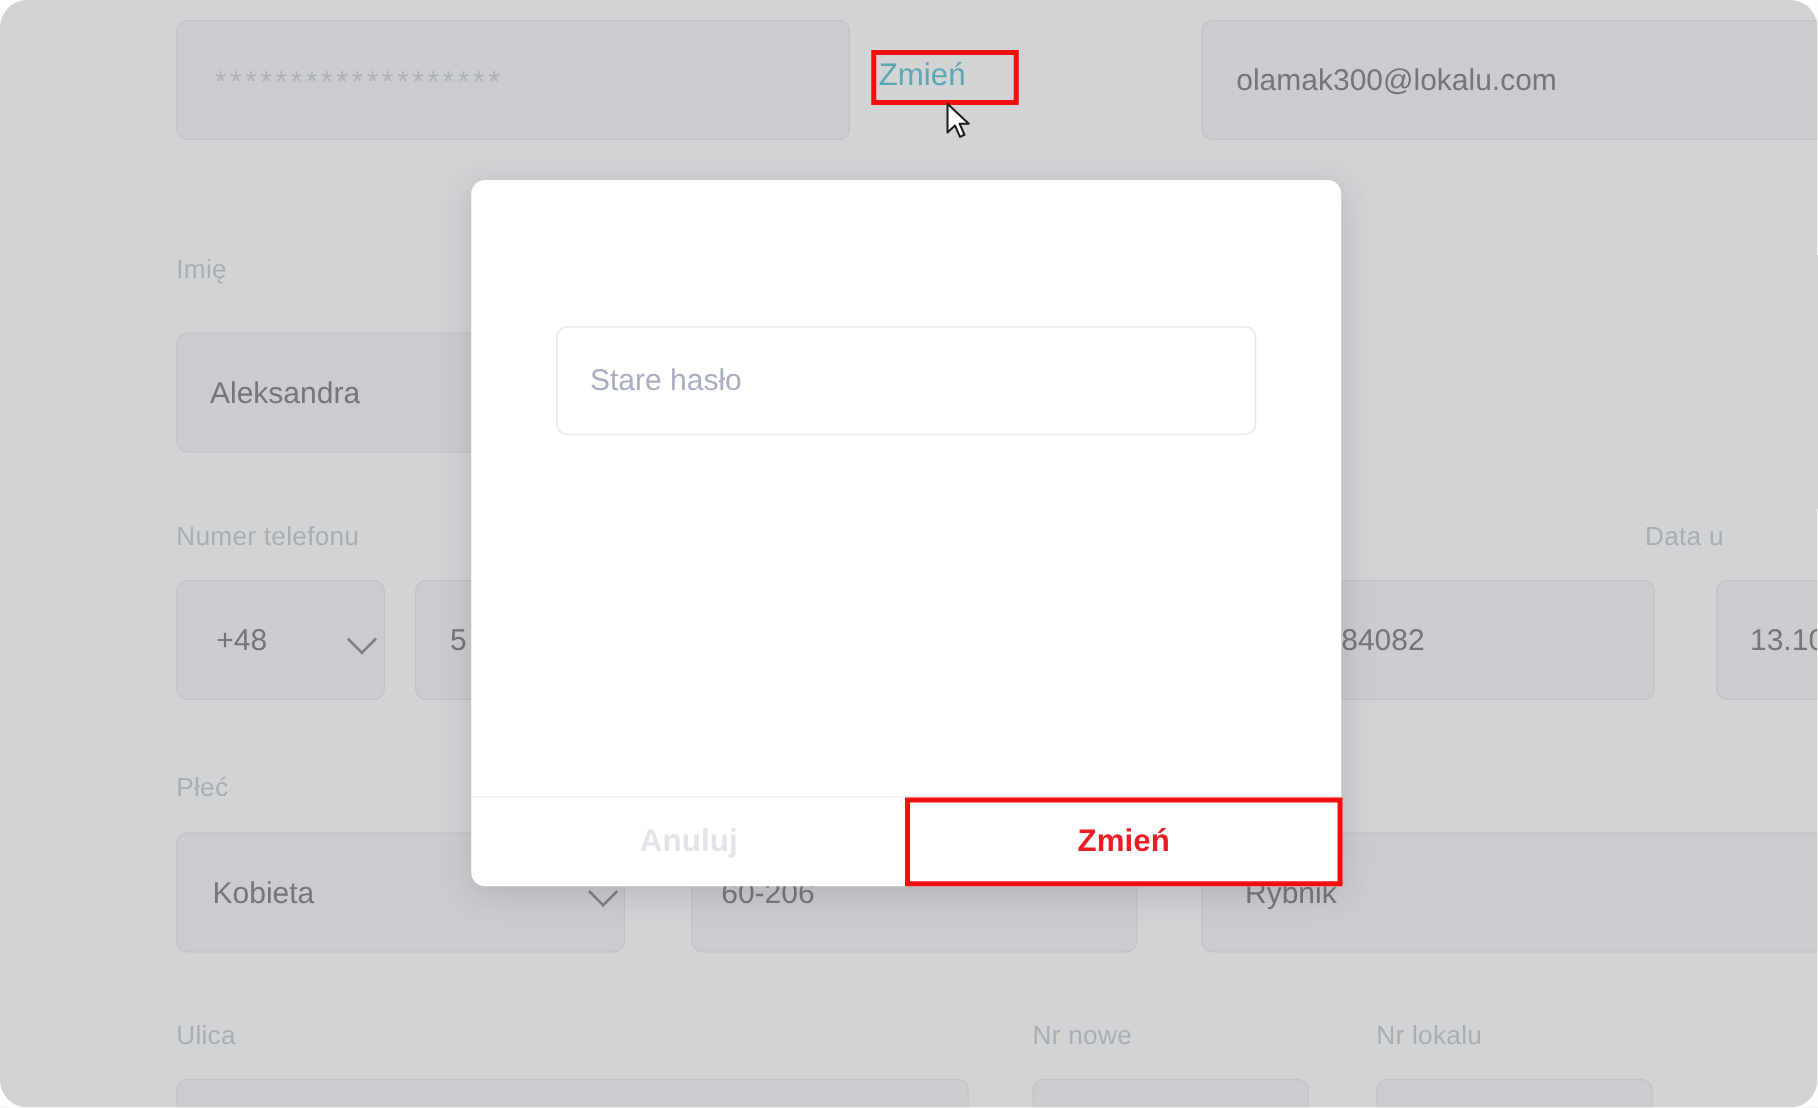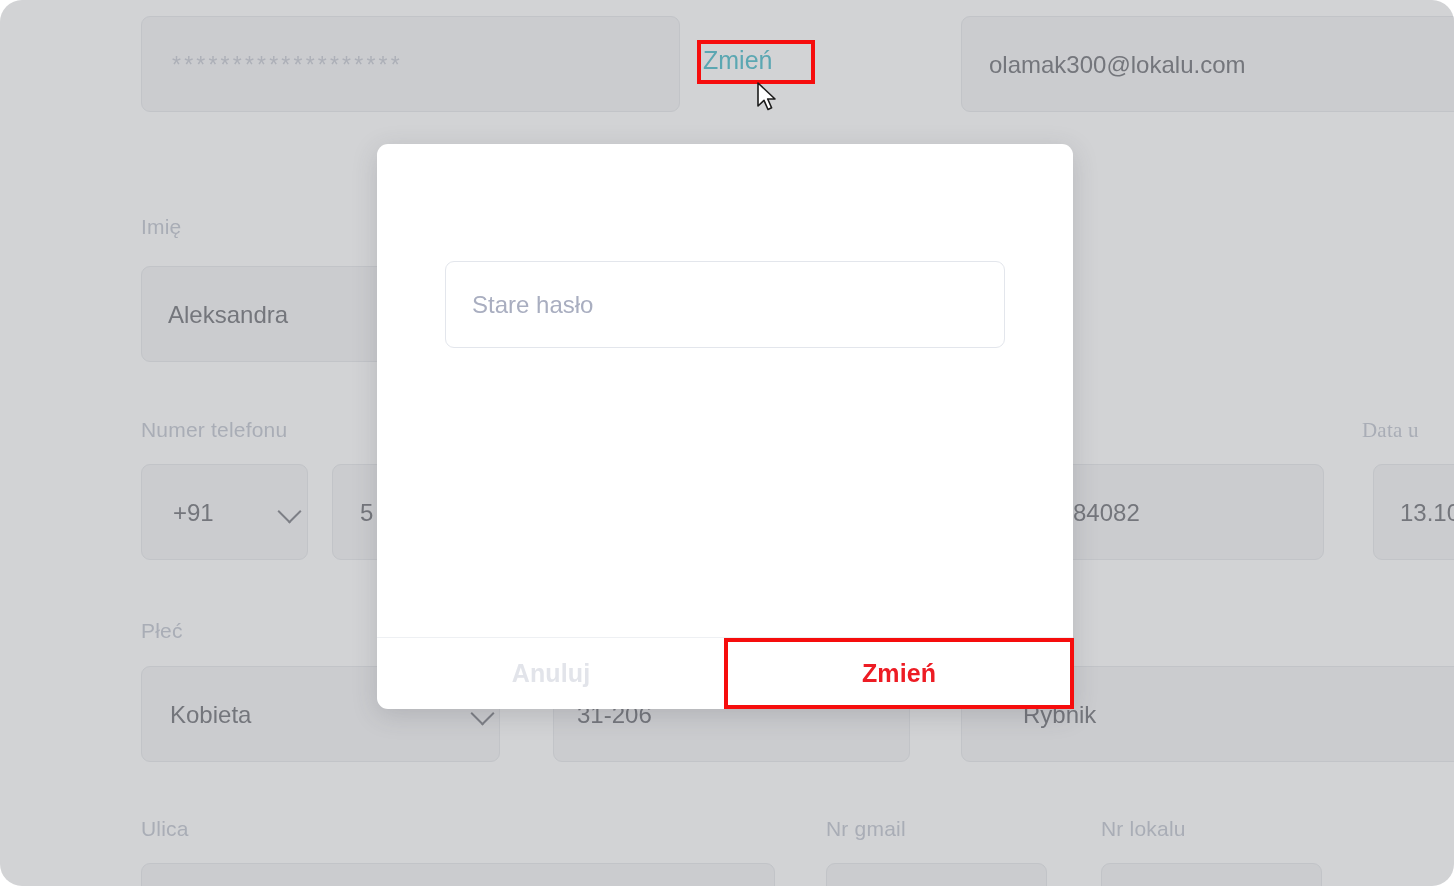--- a/index.html
+++ b/index.html
@@ -203,53 +203,53 @@
     <div id="bg-form">
 
       <div class="fld-box" style="left:141px; top:16px; width:539px; height:96px;"></div>
       <div class="mask-stars" style="left:172px; top:52px;">*******************</div>
 
       <button id="change-pass-link">Zmień</button>
 
       <div class="fld-box" style="left:961px; top:16px; width:510px; height:96px;"></div>
       <div class="fld-val" style="left:989px; top:51px;">olamak300@lokalu.com</div>
 
-      <div class="fld-label" style="left:141px; top:215px;">Imię</div>
+      <div class="fld-label" style="left:141px; top:204px;">Imię</div>
       <div class="fld-box" style="left:141px; top:266px; width:500px; height:96px;"></div>
       <div class="fld-val" style="left:168px; top:301px;">Aleksandra</div>
 
       <div class="fld-label" style="left:141px; top:418px;">Numer telefonu</div>
       <div class="fld-box" style="left:141px; top:464px; width:167px; height:96px;"></div>
-      <div class="fld-val" style="left:173px; top:499px;">+91</div>
+      <div class="fld-val" style="left:173px; top:499px;">+48</div>
       <div class="chev" style="left:281px; top:503px;"></div>
       <div class="fld-box" style="left:332px; top:464px; width:310px; height:96px;"></div>
       <div class="fld-val" style="left:360px; top:499px;">5</div>
 
       <div class="fld-box" style="left:1052px; top:464px; width:272px; height:96px;"></div>
       <div class="fld-val" style="left:1073px; top:499px;">84082</div>
 
-      <div class="fld-label" style="left:1362px; top:418px;font-family:Liberation Serif, serif;">Data u</div>
+      <div class="fld-label" style="left:1316px; top:418px;">Data u</div>
       <div class="fld-box" style="left:1373px; top:464px; width:200px; height:96px;"></div>
       <div class="fld-val" style="left:1400px; top:499px;">13.10</div>
 
       <div class="fld-label" style="left:141px; top:619px;">Płeć</div>
       <div class="fld-box" style="left:141px; top:666px; width:359px; height:96px;"></div>
       <div class="fld-val" style="left:170px; top:701px;">Kobieta</div>
       <div class="chev" style="left:474px; top:705px;"></div>
 
       <div class="fld-box" style="left:553px; top:666px; width:357px; height:96px;"></div>
-      <div class="fld-val" style="left:577px; top:701px;">31-206</div>
+      <div class="fld-val" style="left:577px; top:701px;">60-206</div>
 
       <div class="fld-box" style="left:961px; top:666px; width:510px; height:96px;"></div>
-      <div class="fld-val" style="left:1023px; top:701px;">Rybnik</div>
+      <div class="fld-val" style="left:996px; top:701px;">Rybnik</div>
 
       <div class="fld-label" style="left:141px; top:817px;">Ulica</div>
       <div class="fld-box" style="left:141px; top:863px; width:634px; height:96px;"></div>
 
-      <div class="fld-label" style="left:826px; top:817px;">Nr gmail</div>
+      <div class="fld-label" style="left:826px; top:817px;">Nr nowe</div>
       <div class="fld-box" style="left:826px; top:863px; width:221px; height:96px;"></div>
 
       <div class="fld-label" style="left:1101px; top:817px;">Nr lokalu</div>
       <div class="fld-box" style="left:1101px; top:863px; width:221px; height:96px;"></div>
     </div>
 
     <div id="modal-overlay">
       <div id="password-modal" style="pointer-events:auto;">
 
         <input id="input-old-password" class="modal-input" type="password" placeholder="Stare hasło" style="">

